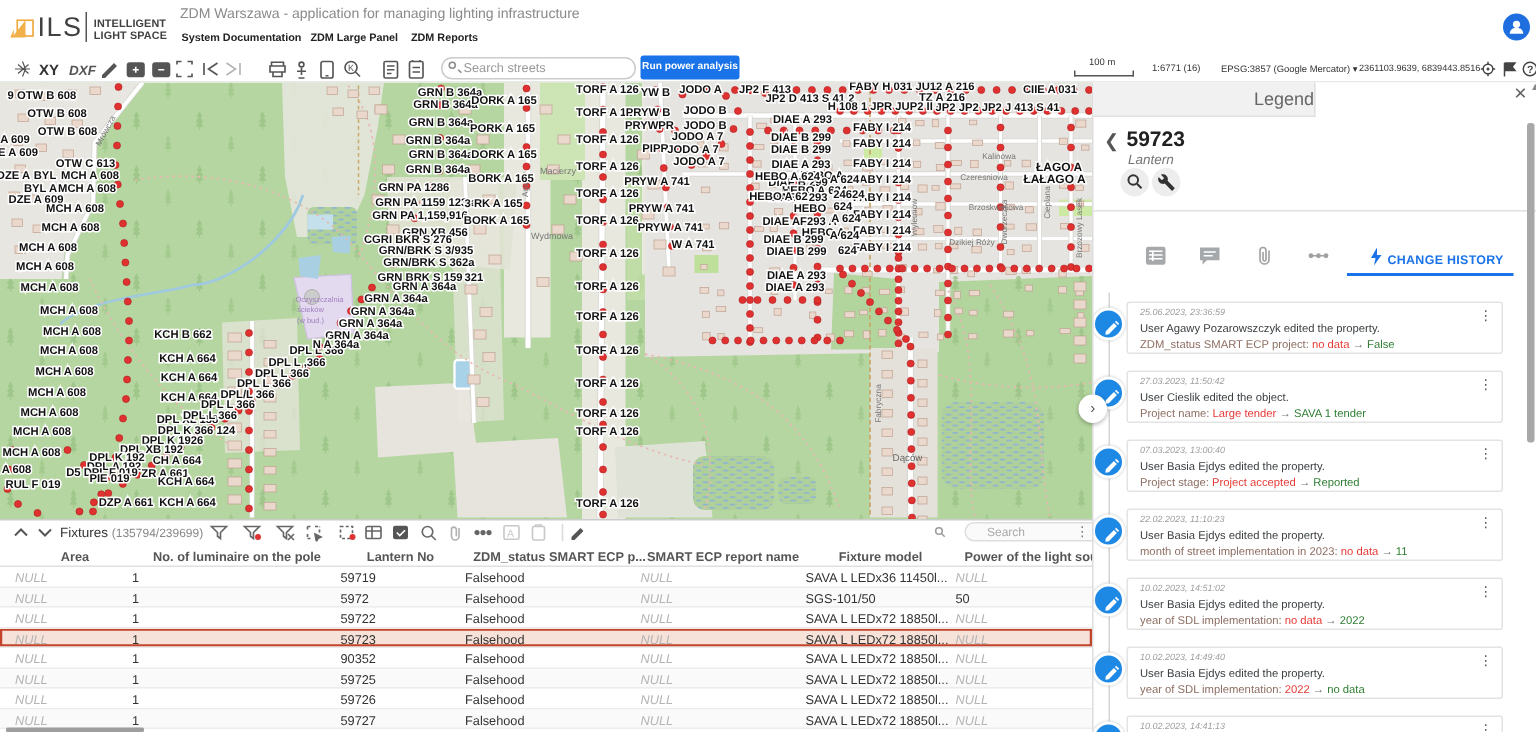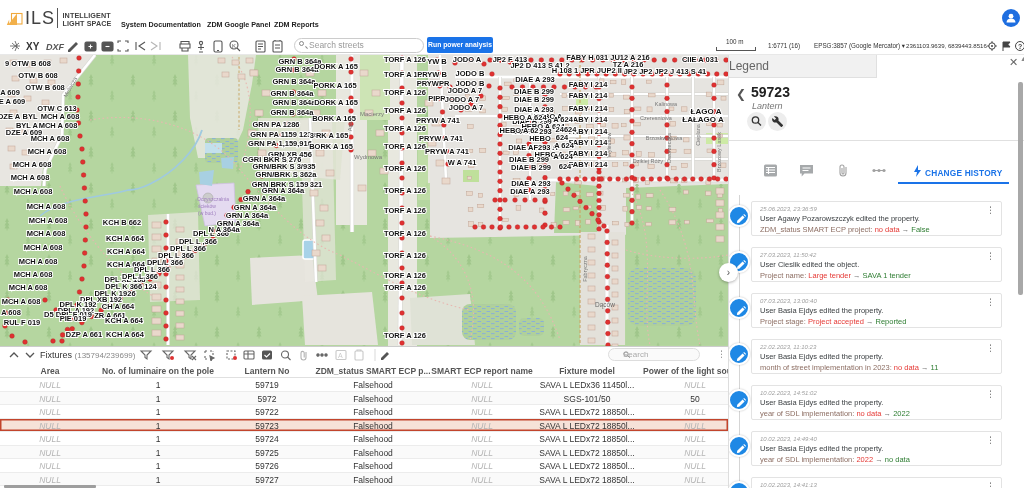--- a/index.html
+++ b/index.html
@@ -17,21 +17,21 @@
 
 #tb{position:absolute;left:0;top:35px;width:1024px;height:20px;background:#fff;border-bottom:1px solid #e8e8e8}
 #srch{position:absolute;left:294px;top:38px;width:130px;height:15px;border:1px solid #ccc;border-radius:8px;font-size:8.5px;color:#999;padding-left:14px;line-height:13px;background:#fff}
 #srchmg{position:absolute;left:299px;top:41px;width:5px;height:5px;border:1px solid #888;border-radius:50%}
 #srchmg:after{content:"";position:absolute;left:4.5px;top:4.5px;width:3px;height:1px;background:#888;transform:rotate(45deg)}
 #runbtn{position:absolute;left:427px;top:37px;width:66px;height:16px;background:#1a73e8;border-radius:2px;color:#fff;font-size:6.8px;font-weight:bold;text-align:center;line-height:16px;white-space:nowrap}
 .tbr{position:absolute;top:42px;font-size:6.3px;color:#333}
 #scalebar{position:absolute;left:716px;top:47px;width:40px;height:4px;border-left:1px solid #555;border-right:1px solid #555;border-bottom:1px solid #555}
 
 #panel{position:absolute;left:728px;top:55px;width:296px;height:433px;background:#fff;border-left:1px solid #ddd}
-#tabLegend{position:absolute;left:0;top:0;width:148px;height:23px;background:#f1f1f1;border-bottom:1px solid #e0e0e0;border-right:1px solid #e0e0e0;color:#666;font-size:12px;text-align:left;line-height:23px}
+#tabLegend{position:absolute;left:0;top:0;width:148px;height:23px;background:#f1f1f1;border-bottom:1px solid #e0e0e0;border-right:1px solid #e0e0e0;color:#666;font-size:12px;text-align:right;line-height:23px}
 #tabInfo{position:absolute;left:148px;top:0;width:148px;height:23px;background:#fff;color:#3c4043;font-weight:bold;font-size:12px;text-align:center;line-height:23px}
 #pclose{position:absolute;left:280px;top:1px;font-size:11px;color:#666}
 #pup{position:absolute;left:291px;top:0px;font-size:7px;color:#888}
 #backarr{position:absolute;left:7px;top:32px;font-size:12px;color:#555}
 #objid{position:absolute;left:22px;top:29px;font-size:14px;font-weight:bold;color:#212121}
 #objtype{position:absolute;left:23px;top:46px;font-size:9px;font-style:italic;color:#757575}
 .cbtn{position:absolute;top:57px;width:19px;height:19px;border-radius:50%;background:#ededed}
 #pdiv{position:absolute;left:0;top:85px;width:296px;height:1px;background:#e0e0e0}
 .itab{position:absolute;top:109px;width:15px;height:13px;opacity:.55}
 #chtab{position:absolute;left:196px;top:112.5px;font-size:8.3px;font-weight:bold;color:#1a73e8;letter-spacing:.2px}
@@ -47,43 +47,44 @@
 #pscroll{position:absolute;left:289px;top:27px;width:5px;height:213px;background:#a8a8a8;border-radius:2px}
 #collapse{position:absolute;left:-10px;top:208px;width:19px;height:19px;border-radius:50%;background:#fff;box-shadow:0 1px 3px rgba(0,0,0,.3);font-size:10px;color:#555;text-align:center;line-height:19px}
 .red{color:#e53935}
 .grn{color:#2e7d32}
 .garr{color:#777}
 
 #btab{position:absolute;left:0;top:346px;width:728px;height:142px;background:#fff;border-top:1px solid #ccc;overflow:hidden}
 #fixt{position:absolute;left:40px;top:3px;font-size:9px;color:#333}
 #fixcnt{font-size:8px}
 #fixcnt{color:#888}
-#tsearch{position:absolute;left:608px;top:1px;width:92px;height:13px;border:1px solid #ddd;border-radius:7px;font-size:8px;color:#aaa;padding-left:14px;line-height:12px;background:#fafafa}
+#tsearch{position:absolute;left:643px;top:1px;width:92px;height:13px;border:1px solid #ddd;border-radius:7px;font-size:8px;color:#aaa;padding-left:14px;line-height:12px;background:#fafafa}
 #thead{position:absolute;left:0;top:16px;width:728px;height:15px;border-bottom:1px solid #e0e0e0;background:#fff}
 .th{position:absolute;top:3px;font-size:8.5px;font-weight:bold;color:#555;text-align:center}
 .row{position:absolute;left:0;width:728px;height:13.5px;border-bottom:1px solid #ececec}
 .row.alt{background:#fafafa}
-.cell{position:absolute;top:2px;font-size:8.5px;color:#333;text-align:center}
+.cell{position:absolute;top:2px;font-size:8.5px;color:#333;text-align:left}
 .null{color:#b5b5b5;font-style:italic}
 .row.hl{background:#f6e2d8 !important;box-shadow:inset 0 0 0 1.5px #c2442c}
 #hscroll{position:absolute;left:4px;top:138px;width:92px;height:3px;background:#9e9e9e;border-radius:1px}
 </style></head>
 <body>
 
 <div id="hdr">
  <svg id="logomark" width="30" height="30" viewBox="0 0 30 30">
   <rect x="11.5" y="13.5" width="10.5" height="10.5" fill="none" stroke="#f0a93c" stroke-width="1.1"></rect>
   <polygon points="8,25 17,13.5 17,25" fill="#f2b04a"></polygon>
   <polygon points="6.8,25 9.2,19.5 9.2,25" fill="#f2b04a"></polygon>
  </svg>
  <div id="ils">ILS</div>
  <div id="logobar"></div>
  <div id="ilstxt">INTELLIGENT<br>LIGHT SPACE</div>
+ <div id="title">ZDM Warszawa - application for managing lighting infrastructure</div>
  <div class="nav" style="left:121px">System Documentation</div>
- <div class="nav" style="left:207px">ZDM Google Panel</div>
+ <div class="nav" style="left:207px">ZDM Large Panel</div>
  <div class="nav" style="left:274px">ZDM Reports</div>
  <div id="usr">
       <svg width="18" height="18" viewBox="0 0 18 18" style="position:absolute;left:0;top:0">
         <circle cx="9" cy="7.2" r="2.4" fill="#fff"></circle>
         <path d="M4.5 13.5 c0-2.6 2-4 4.5-4 s4.5 1.4 4.5 4 z" fill="#fff"></path>
       </svg>
     </div>
 </div>
 
 <div id="tb"></div>
@@ -1200,21 +1201,21 @@
       <div class="cell" style="left:88px;width:140px">1</div>
       <div class="cell" style="left:227px;width:80px">59723</div>
       <div class="cell" style="left:310px;width:126px">Falsehood</div>
       <div class="cell null" style="left:427px;width:110px">NULL</div>
       <div class="cell" style="left:537px;width:100px">SAVA L LEDx72 18850l...</div>
       <div class="cell null" style="left:637px;width:116px">NULL</div>
     </div>
 <div class="row" style="top:85.0px">
       <div class="cell null" style="left:10px;width:80px">NULL</div>
       <div class="cell" style="left:88px;width:140px">1</div>
-      <div class="cell" style="left:227px;width:80px">59724</div>
+      <div class="cell" style="left:227px;width:80px">90352</div>
       <div class="cell" style="left:310px;width:126px">Falsehood</div>
       <div class="cell null" style="left:427px;width:110px">NULL</div>
       <div class="cell" style="left:537px;width:100px">SAVA L LEDx72 18850l...</div>
       <div class="cell null" style="left:637px;width:116px">NULL</div>
     </div>
 <div class="row alt" style="top:98.5px">
       <div class="cell null" style="left:10px;width:80px">NULL</div>
       <div class="cell" style="left:88px;width:140px">1</div>
       <div class="cell" style="left:227px;width:80px">59725</div>
       <div class="cell" style="left:310px;width:126px">Falsehood</div>

